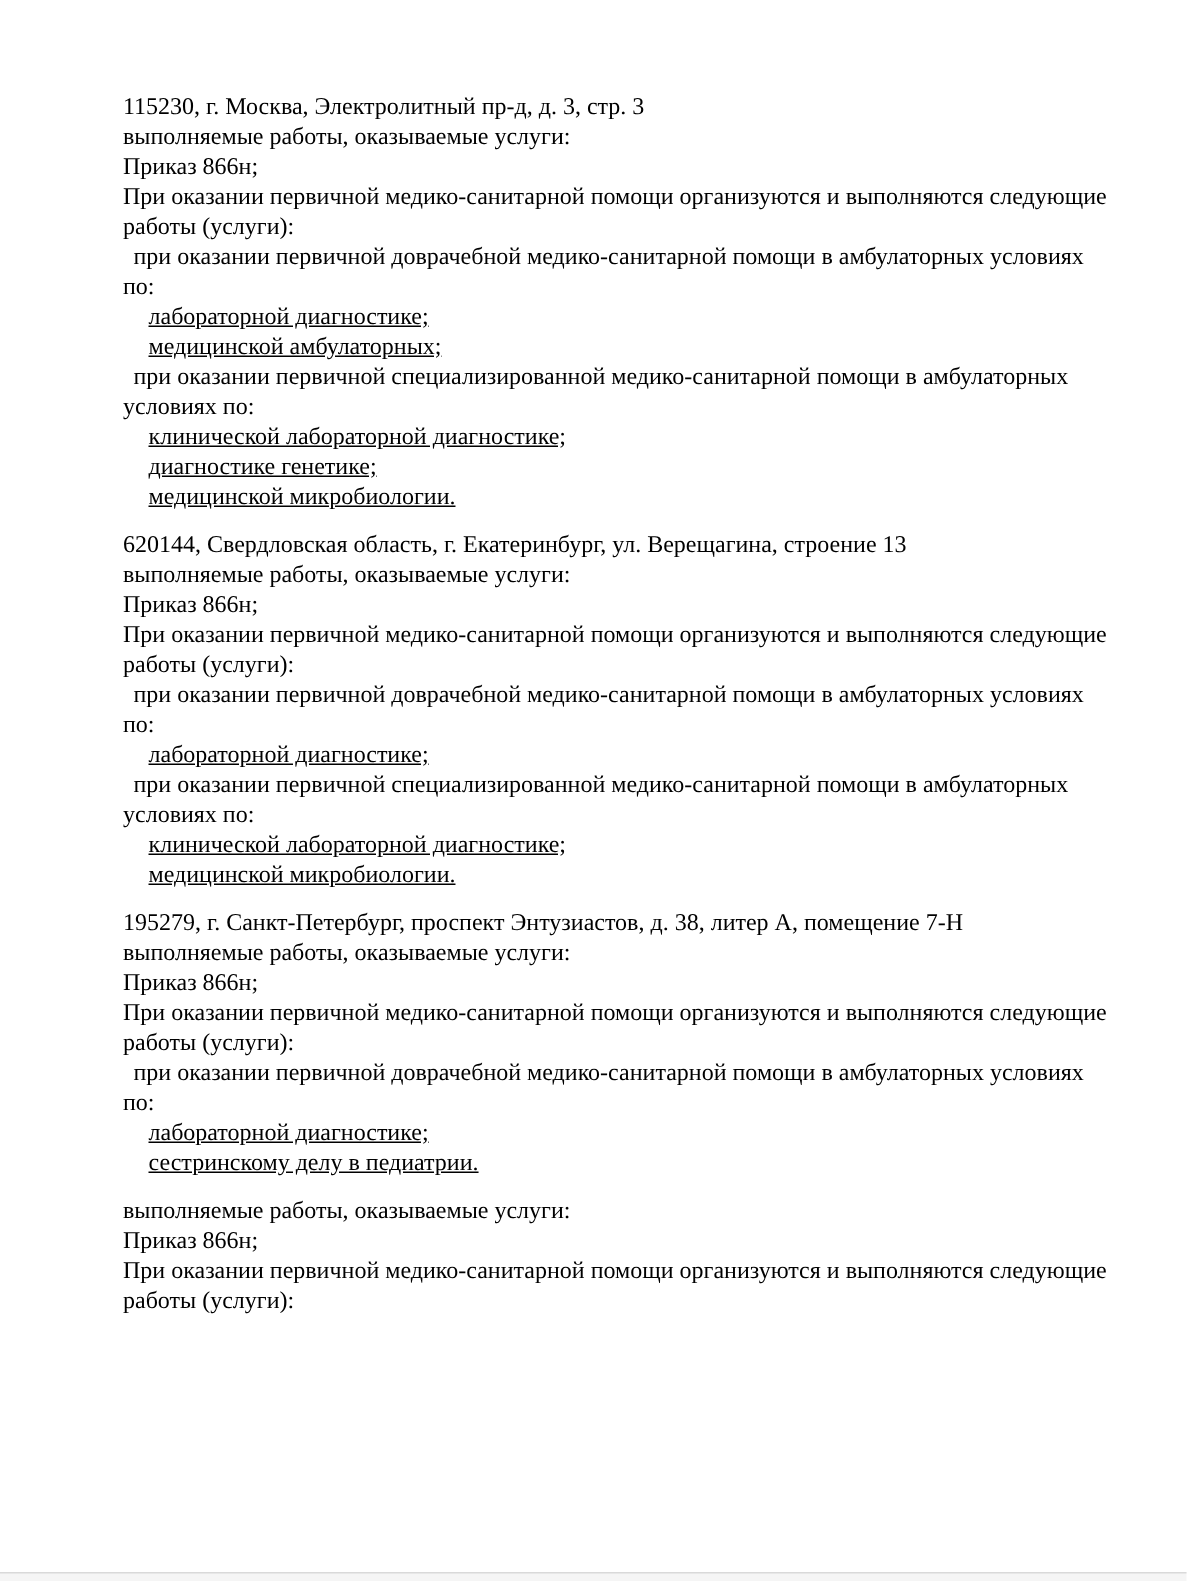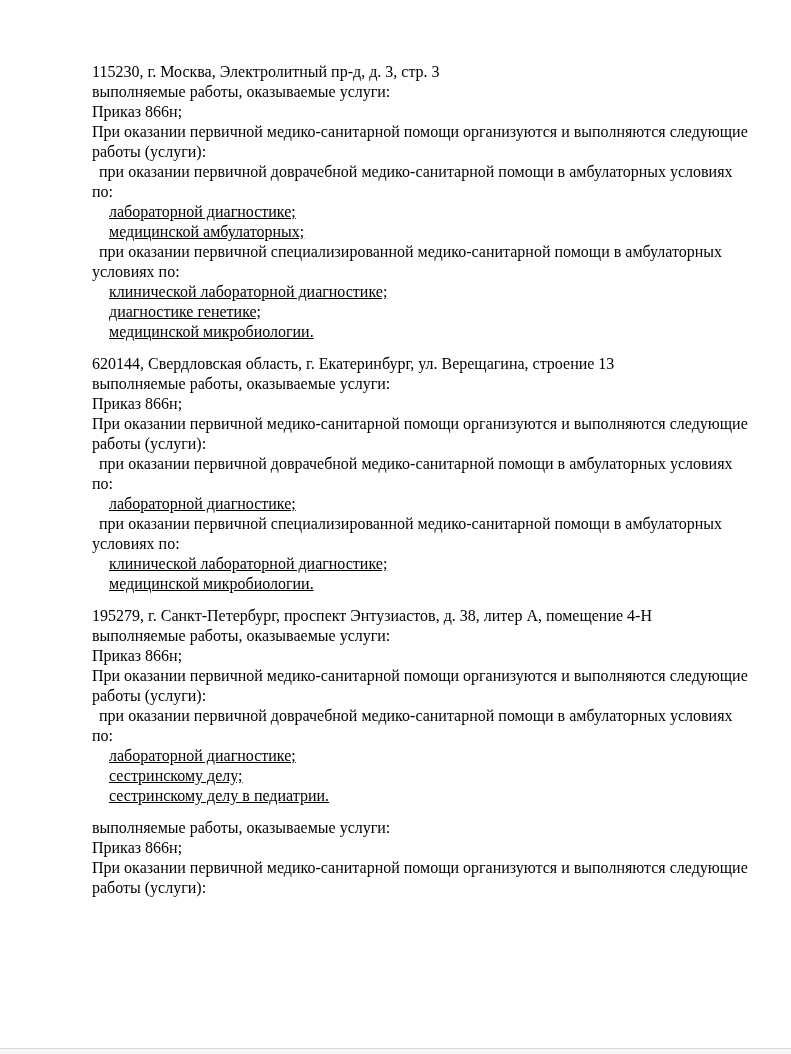--- a/index.html
+++ b/index.html
@@ -13,21 +13,21 @@
     color: #000000;
     font-family: "Liberation Serif", "DejaVu Serif", serif;
     font-size: 16px;
     line-height: 20px;
     overflow: hidden;
     position: relative;
   }
   .document {
     position: absolute;
     top: 62px;
-    left: 92px;
+    left: 82px;
     width: 650px;
   }
   .address-block { margin: 0; }
   .address-block + .address-block { margin-top: 12px; }
   .text-line {
     white-space: nowrap;
     padding-left: 0;
   }
   .text-line.indent-1 { padding-left: 7px; }
   .text-line.indent-2 { padding-left: 17px; text-decoration: underline; }
@@ -69,29 +69,28 @@
       <div class="text-line indent-0">работы (услуги):</div>
       <div class="text-line indent-1">при оказании первичной доврачебной медико-санитарной помощи в амбулаторных условиях</div>
       <div class="text-line indent-0">по:</div>
       <div class="text-line indent-2">лабораторной диагностике;</div>
       <div class="text-line indent-1">при оказании первичной специализированной медико-санитарной помощи в амбулаторных</div>
       <div class="text-line indent-0">условиях по:</div>
       <div class="text-line indent-2">клинической лабораторной диагностике;</div>
       <div class="text-line indent-2">медицинской микробиологии.</div>
     </div>
     <div class="address-block">
-      <div class="text-line indent-0">195279, г. Санкт-Петербург, проспект Энтузиастов, д. 38, литер А, помещение 4-Н</div>
+      <div class="text-line indent-0">195279, г. Санкт-Петербург, проспект Энтузиастов, д. 38, литер А, помещение 7-Н</div>
       <div class="text-line indent-0">выполняемые работы, оказываемые услуги:</div>
       <div class="text-line indent-0">Приказ 866н;</div>
       <div class="text-line indent-0">При оказании первичной медико-санитарной помощи организуются и выполняются следующие</div>
       <div class="text-line indent-0">работы (услуги):</div>
       <div class="text-line indent-1">при оказании первичной доврачебной медико-санитарной помощи в амбулаторных условиях</div>
       <div class="text-line indent-0">по:</div>
       <div class="text-line indent-2">лабораторной диагностике;</div>
-      <div class="text-line indent-2">сестринскому делу;</div>
       <div class="text-line indent-2">сестринскому делу в педиатрии.</div>
     </div>
     <div class="address-block">
       <div class="text-line indent-0">выполняемые работы, оказываемые услуги:</div>
       <div class="text-line indent-0">Приказ 866н;</div>
       <div class="text-line indent-0">При оказании первичной медико-санитарной помощи организуются и выполняются следующие</div>
       <div class="text-line indent-0">работы (услуги):</div>
     </div>
   </div>
 

